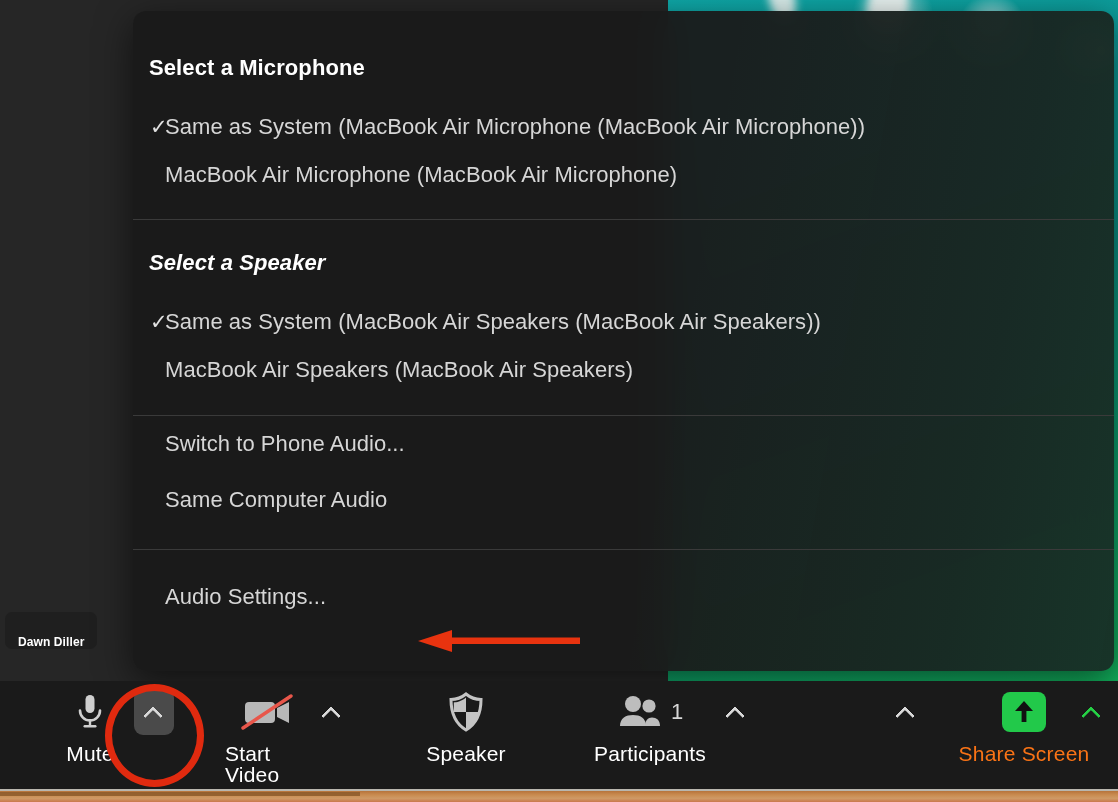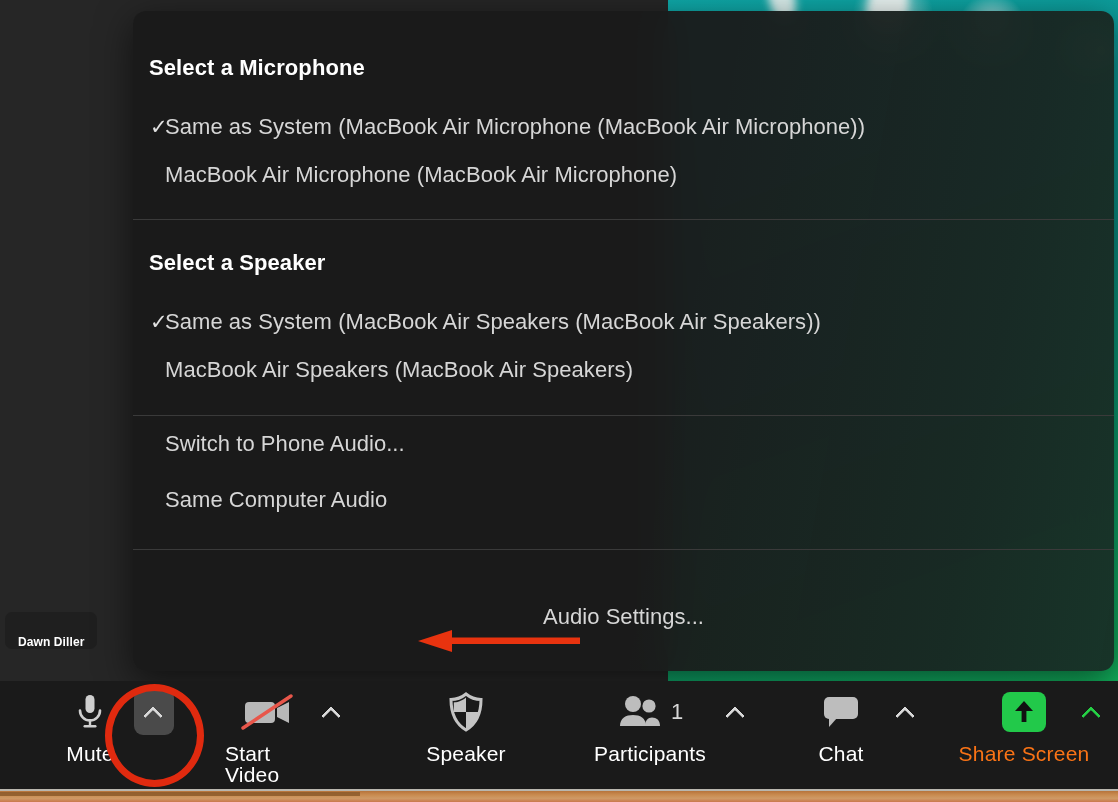--- a/index.html
+++ b/index.html
@@ -262,21 +262,21 @@
 
         <div class="menu-row" style="height:48px;">
           <span class="check empty">✓</span>
           <span class="label">MacBook Air Microphone (MacBook Air Microphone)</span>
         </div>
       </div>
 
       <div class="menu-divider" style="margin-top:20px;"></div>
 
       <div class="menu-section">
-        <div class="menu-header" style="padding-top:30px;">Select a Speaker</div>
+        <div class="menu-header" style="padding-top:30px;font-style:italic;">Select a Speaker</div>
 
         <div class="menu-row" style="height:48px;margin-top:22px;">
           <span class="check">✓</span>
           <span class="label">Same as System (MacBook Air Speakers (MacBook Air Speakers))</span>
         </div>
 
         <div class="menu-row" style="height:48px;">
           <span class="check empty">✓</span>
           <span class="label">MacBook Air Speakers (MacBook Air Speakers)</span>
         </div>
@@ -291,21 +291,21 @@
         </div>
         <div class="menu-row" style="height:56px;">
           <span class="check empty">&nbsp;</span>
           <span class="label">Same Computer Audio</span>
         </div>
       </div>
 
       <div class="menu-divider" style="margin-top:21px;"></div>
 
       <div class="menu-section">
-        <div class="menu-row" style="height:50px;margin-top:22px;flex-direction:column;">
+        <div class="menu-row" style="height:50px;margin-top:22px;">
           <span class="check empty">&nbsp;</span>
           <span class="label">Audio Settings...</span>
         </div>
       </div>
 
     </div>
 
     <svg class="arrow-annotation" viewBox="0 0 162 22">
       <path d="M0 11 L34 0 L34 22 Z" fill="#e8330f"></path>
       <rect x="32" y="7.5" width="130" height="6.5" fill="#e8330f"></rect>
@@ -376,29 +376,20 @@
         </div>
         <div class="tb-label">Participants</div>
       </div>
 
       <div class="tb-item" style="left:716px;width:40px;">
         <div class="tb-icon-row">
           <span class="chev"></span>
         </div>
       </div>
 
-      <div class="tb-item" style="left:800px;width:82px;">
-        <div class="tb-icon-row">
-          <svg width="40" height="36" viewBox="0 0 40 36">
-            <rect x="3" y="3" width="34" height="22" rx="5" fill="#bdbdbd"></rect>
-            <path d="M8 24 L8 33 L16 24 Z" fill="#bdbdbd"></path>
-          </svg>
-        </div>
-        <div class="tb-label">Chat</div>
-      </div>
 
       <div class="tb-item" style="left:886px;width:40px;">
         <div class="tb-icon-row">
           <span class="chev"></span>
         </div>
       </div>
 
       <div class="tb-item" style="left:936px;width:176px;">
         <div class="tb-icon-row">
           <div class="share-sq">

